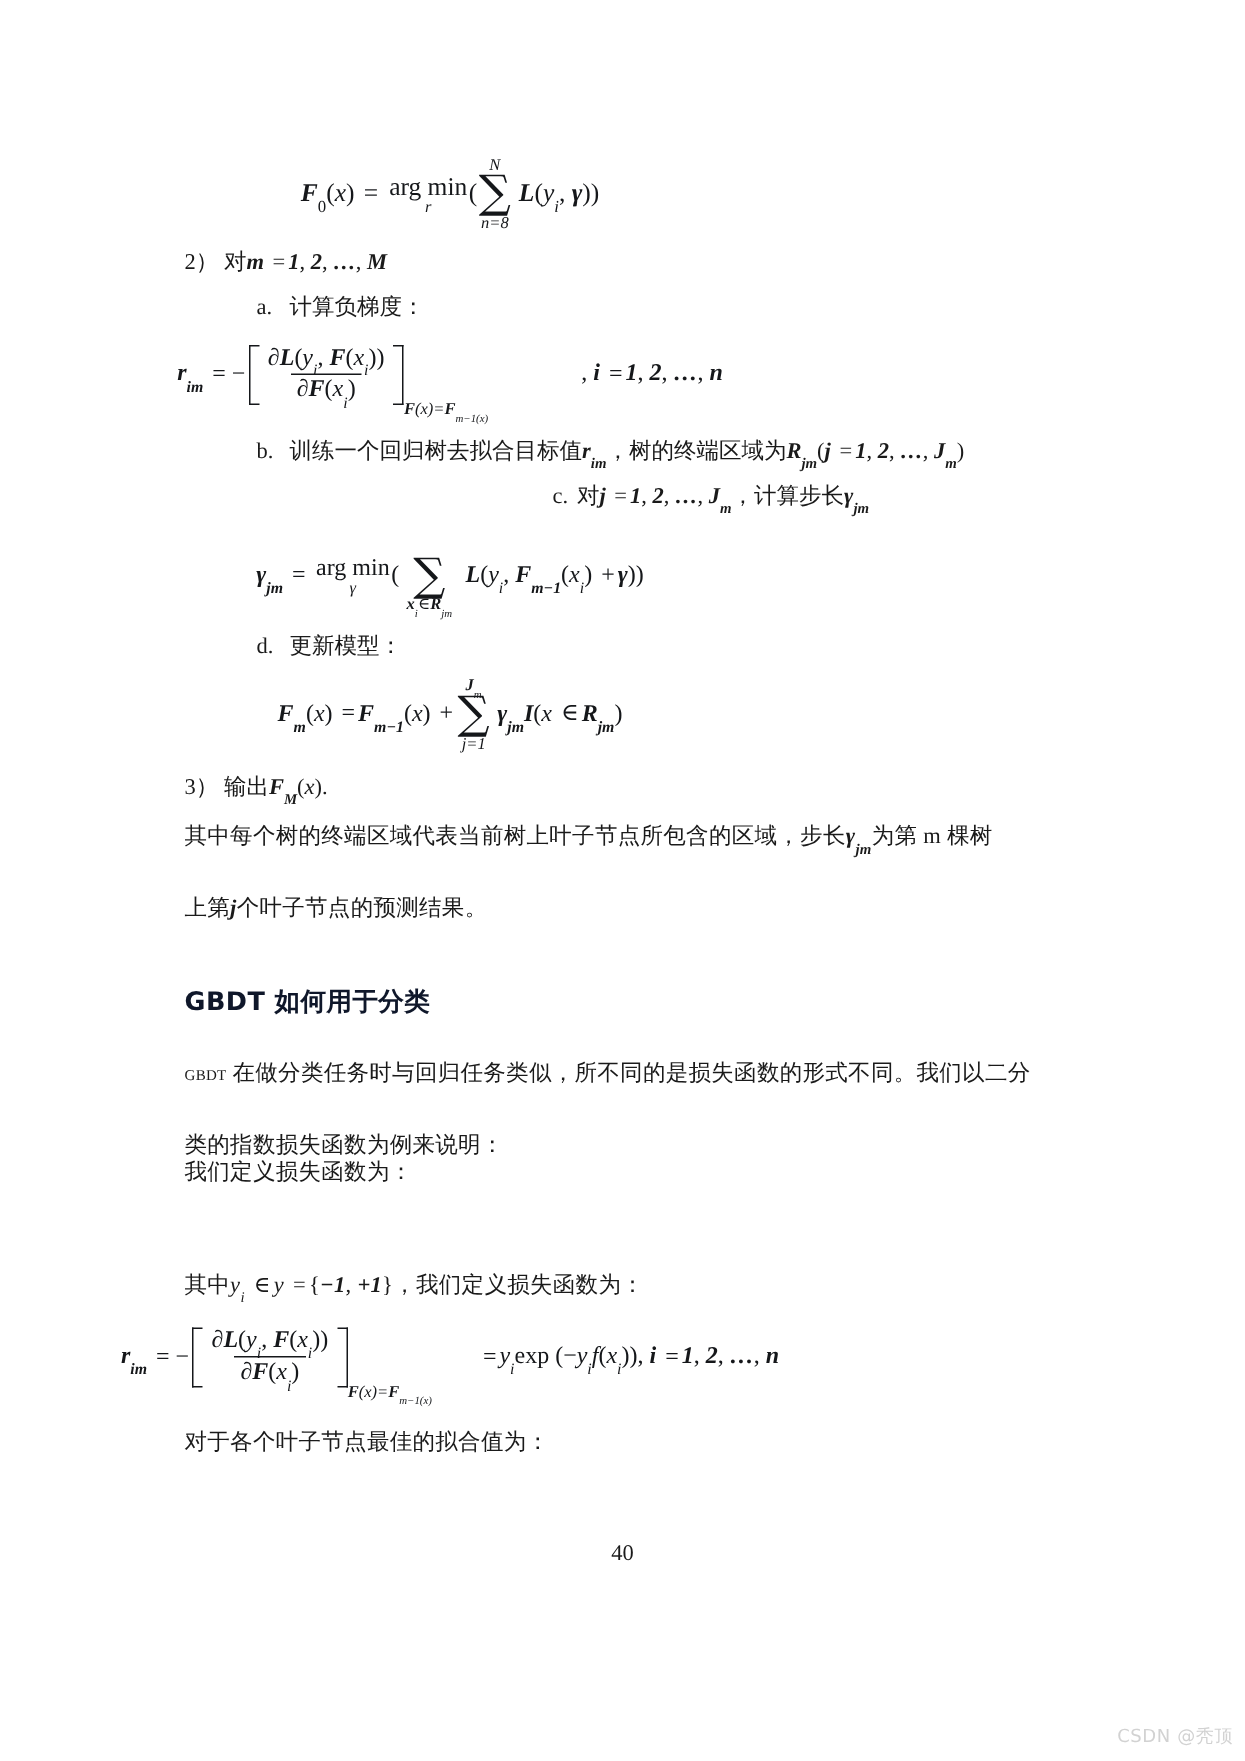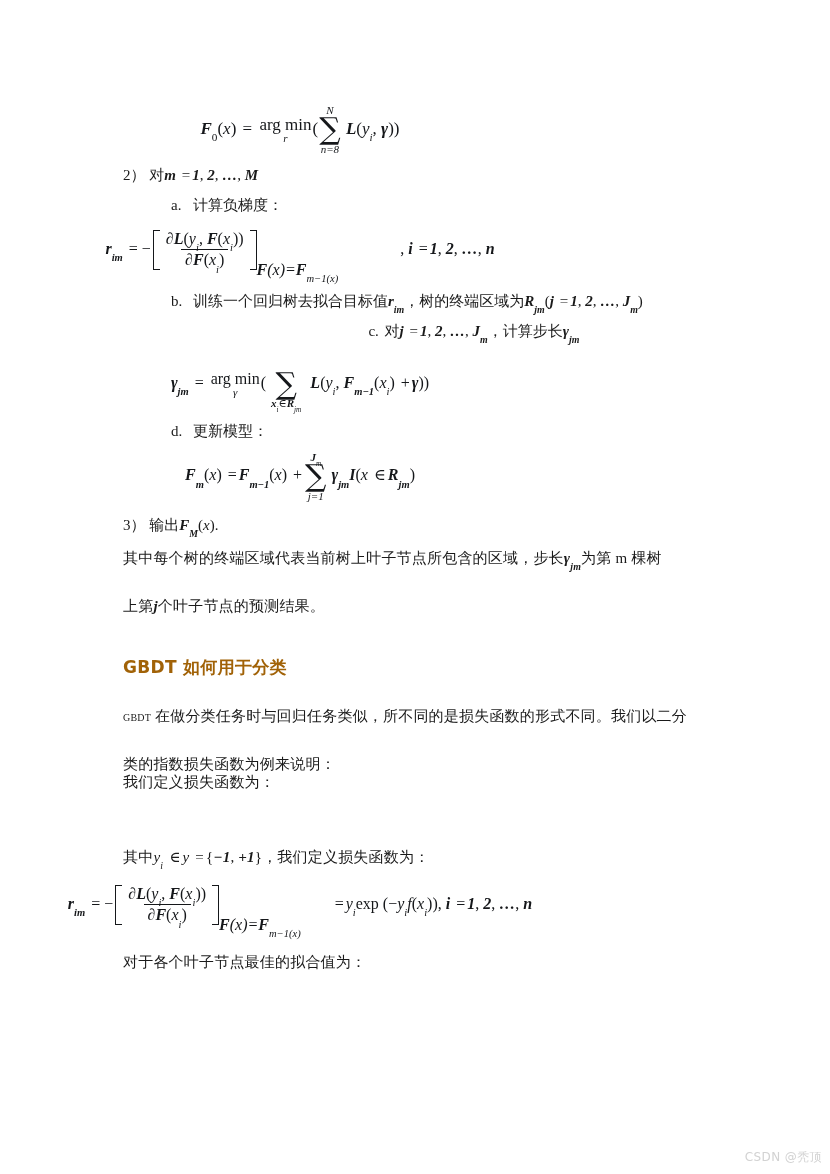--- a/index.html
+++ b/index.html
@@ -110,21 +110,21 @@
     width: 6px;
     align-self: stretch;
     border-top: 1.4px solid #15171a;
     border-bottom: 1.4px solid #15171a;
   }
   .brk.l { border-left: 1.4px solid #15171a; }
   .brk.r { border-right: 1.4px solid #15171a; }
   .sub-after {
     display: inline-block;
     vertical-align: bottom;
-    font-size: 16px;
+    font-size: 11px;
     position: relative;
     top: 9px;
     left: 0px;
     font-style: italic;
     text-align: center;
   }
 
   
   .p {
     font-size: 15px;
@@ -143,21 +143,21 @@
   }
   .list-2 .marker {
     display: inline-block;
     width: 22px;
     font-style: normal;
   }
   h2.heading {
     font-family: "DejaVu Sans", "Liberation Sans", sans-serif;
     font-size: 17px;
     font-weight: bold;
-    color: #a16207;
+    color: #0f172a;
     margin: 0;
     letter-spacing: 0.3px;
   }
   .pageno {
     position: absolute;
     left: 0;
     width: 830px;
     text-align: center;
     font-size: 15px;
     color: #1a1a1a;
@@ -312,16 +312,17 @@
     </span><span class="sub-after"><span class="mi-b">F</span>(x)=<span class="mi-b">F</span><sub class="s">m−1(x)</sub></span>
     <span style="display:inline-block;width:28px"></span><span class="mo">=</span><span class="mi">y</span><sub class="s mi">i</sub><span class="mrm">exp&nbsp;(−</span><span class="mi">y</span><sub class="s mi">i</sub><span class="mi">f</span><span class="mrm">(</span><span class="mi">x</span><sub class="s mi">i</sub><span class="mrm">)),</span>&nbsp;<span class="mi-b">i</span>
     <span class="mo">=</span><span class="mi-b">1</span><span class="mrm">,</span>&nbsp;<span class="mi-b">2</span><span class="mrm">,</span>&nbsp;<span class="mi-b">…</span><span class="mrm">,</span>&nbsp;<span class="mi-b">n</span>
   </div>
 
   <div class="content">
 
     <div class="abs p" style="top:950px; line-height:1.6;">对于各个叶子节点最佳的拟合值为：</div>
   </div>
 
+  <div class="pageno" style="top:1028px;">40</div>
 
   <div class="watermark">CSDN @秃顶</div>
 
 </div>
 
 </body></html>

